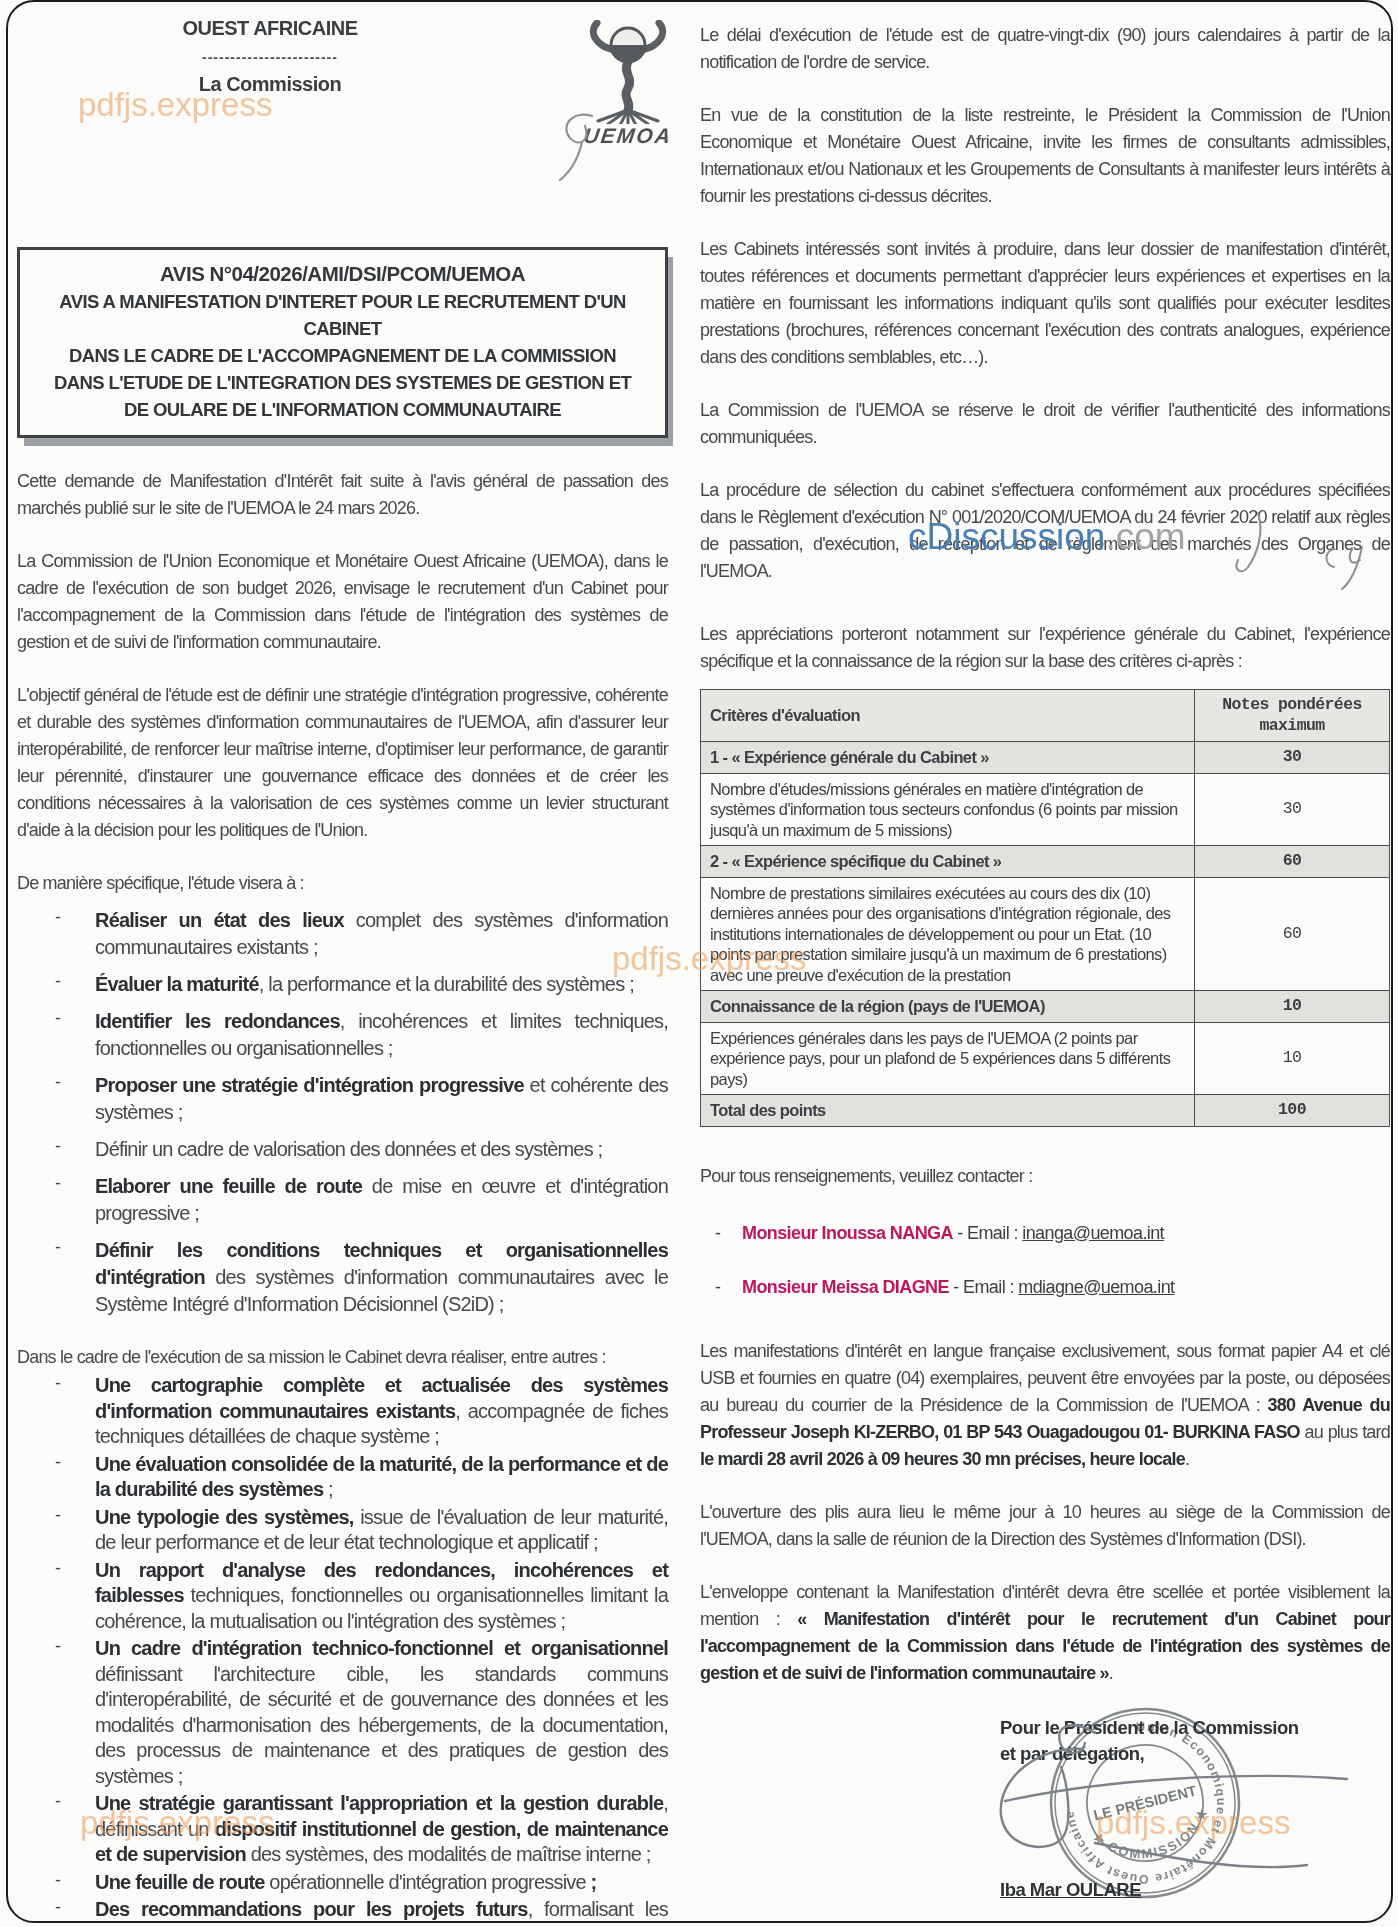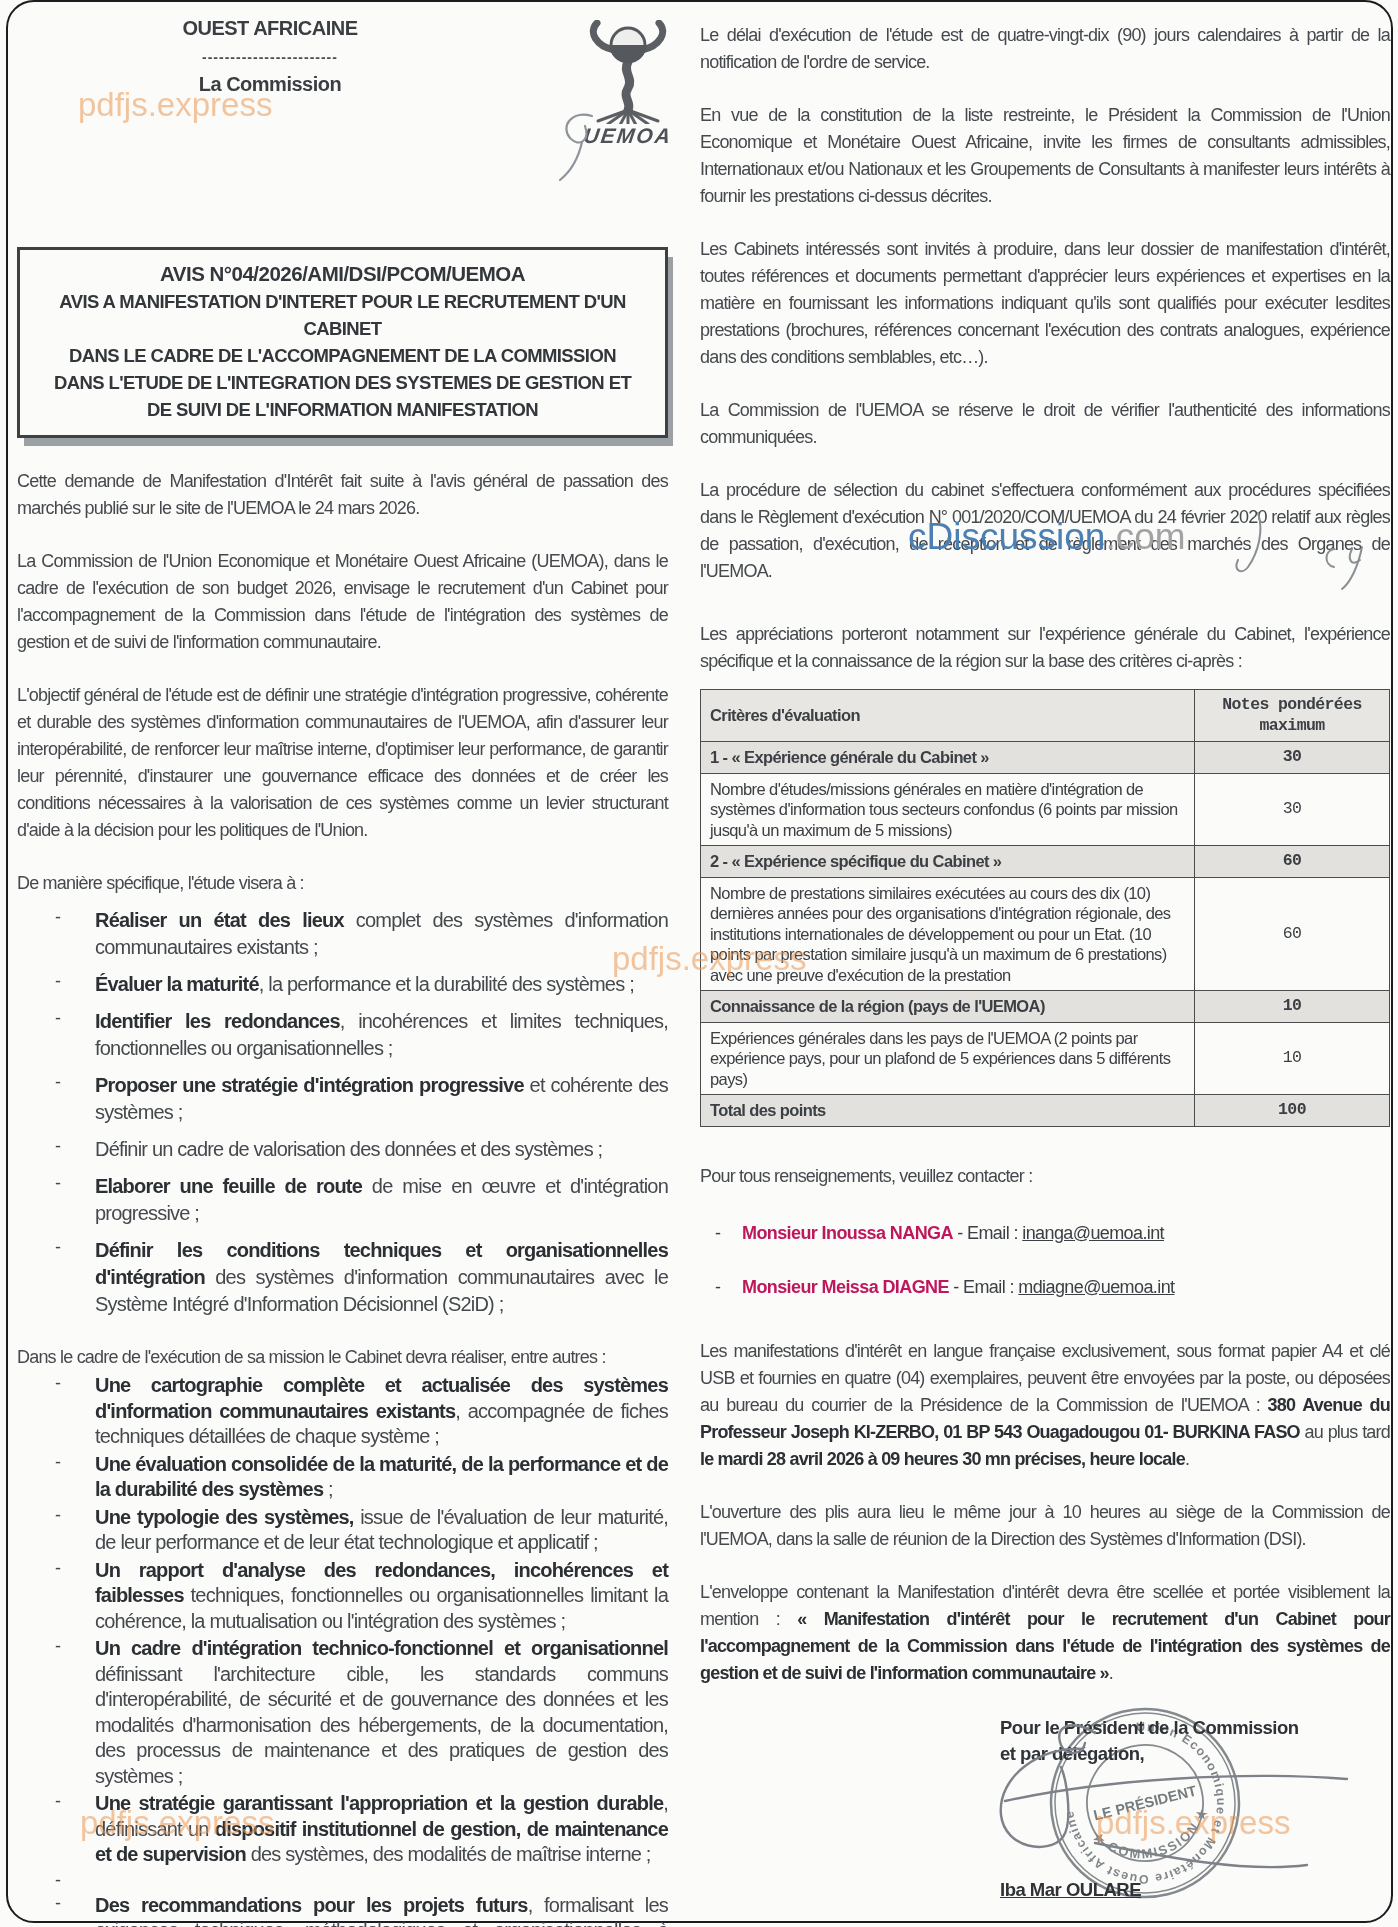--- a/index.html
+++ b/index.html
@@ -98,21 +98,21 @@
 <svg class="hw" style="left:552px; top:110px;" width="60" height="75" viewBox="0 0 60 75">
   <path d="M40,6 C20,0 8,16 18,28 C28,38 38,30 33,16 M30,32 C26,50 18,62 8,70" fill="none" stroke="#8e949a" stroke-width="2.2" stroke-linecap="round"></path>
 </svg>
 
 <div class="col-left">
   <div class="notice-box">
     <div class="notice-ref">AVIS N°04/2026/AMI/DSI/PCOM/UEMOA</div>
     <div class="notice-sub">AVIS A MANIFESTATION D'INTERET POUR LE RECRUTEMENT D'UN CABINET</div>
     <div class="notice-sub">DANS LE CADRE DE L'ACCOMPAGNEMENT DE LA COMMISSION</div>
     <div class="notice-sub">DANS L'ETUDE DE L'INTEGRATION DES SYSTEMES DE GESTION ET</div>
-    <div class="notice-sub">DE SUIVI DE L'INFORMATION MANIFESTATION</div>
+    <div class="notice-sub">DE OULARE DE L'INFORMATION COMMUNAUTAIRE</div>
   </div>
 
   <p class="doc" style="margin-top:30px"><span>Cette demande de Manifestation d'Intérêt fait suite à l'avis général de passation des marchés publié sur le site de l'UEMOA le 24 mars 2026.</span></p>
   <p class="doc"><span>La Commission de l'Union Economique et Monétaire Ouest Africaine (UEMOA), dans le cadre de l'exécution de son budget 2026, envisage le recrutement d'un Cabinet pour l'accompagnement de la Commission dans l'étude de l'intégration des systèmes de gestion et de suivi de l'information communautaire.</span></p>
   <p class="doc"><span>L'objectif général de l'étude est de définir une stratégie d'intégration progressive, cohérente et durable des systèmes d'information communautaires de l'UEMOA, afin d'assurer leur interopérabilité, de renforcer leur maîtrise interne, d'optimiser leur performance, de garantir leur pérennité, d'instaurer une gouvernance efficace des données et de créer les conditions nécessaires à la valorisation de ces systèmes comme un levier structurant d'aide à la décision pour les politiques de l'Union.</span></p>
   <p class="doc"><span>De manière spécifique, l'étude visera à :</span></p>
 
   <div class="list1">
     <div class="bullet">
         <span class="dash">-</span>
@@ -166,20 +166,21 @@
     <div class="bullet">
         <span class="dash">-</span>
         <span class="content"><span class="b">Un cadre d'intégration technico-fonctionnel et organisationnel</span><span> définissant l'architecture cible, les standards communs d'interopérabilité, de sécurité et de gouvernance des données et les modalités d'harmonisation des hébergements, de la documentation, des processus de maintenance et des pratiques de gestion des systèmes ;</span></span>
       </div>
     <div class="bullet">
         <span class="dash">-</span>
         <span class="content"><span class="b">Une stratégie garantissant l'appropriation et la gestion durable</span><span>, définissant un </span><span class="b">dispositif institutionnel de gestion, de maintenance et de supervision</span><span> des systèmes, des modalités de maîtrise interne ;</span></span>
       </div>
     <div class="bullet">
         <span class="dash">-</span>
+        <span class="content"><span class="b">Une feuille de route</span><span> opérationnelle d'intégration progressive </span><span class="b">;</span></span>
       </div>
     <div class="bullet">
         <span class="dash">-</span>
         <span class="content"><span class="b">Des recommandations pour les projets futurs</span><span>, formalisant les exigences techniques, méthodologiques et organisationnelles à respecter pour garantir la cohérence avec les standards de la Commission et l'intégration fluide avec le Système Intégré d'Information Décisionnel (S2iD).</span></span>
       </div>
   </div>
 </div>
 
 <div class="col-right">
   <p class="doc" style="margin-top:0"><span>Le délai d'exécution de l'étude est de quatre-vingt-dix (90) jours calendaires à partir de la notification de l'ordre de service.</span></p>

